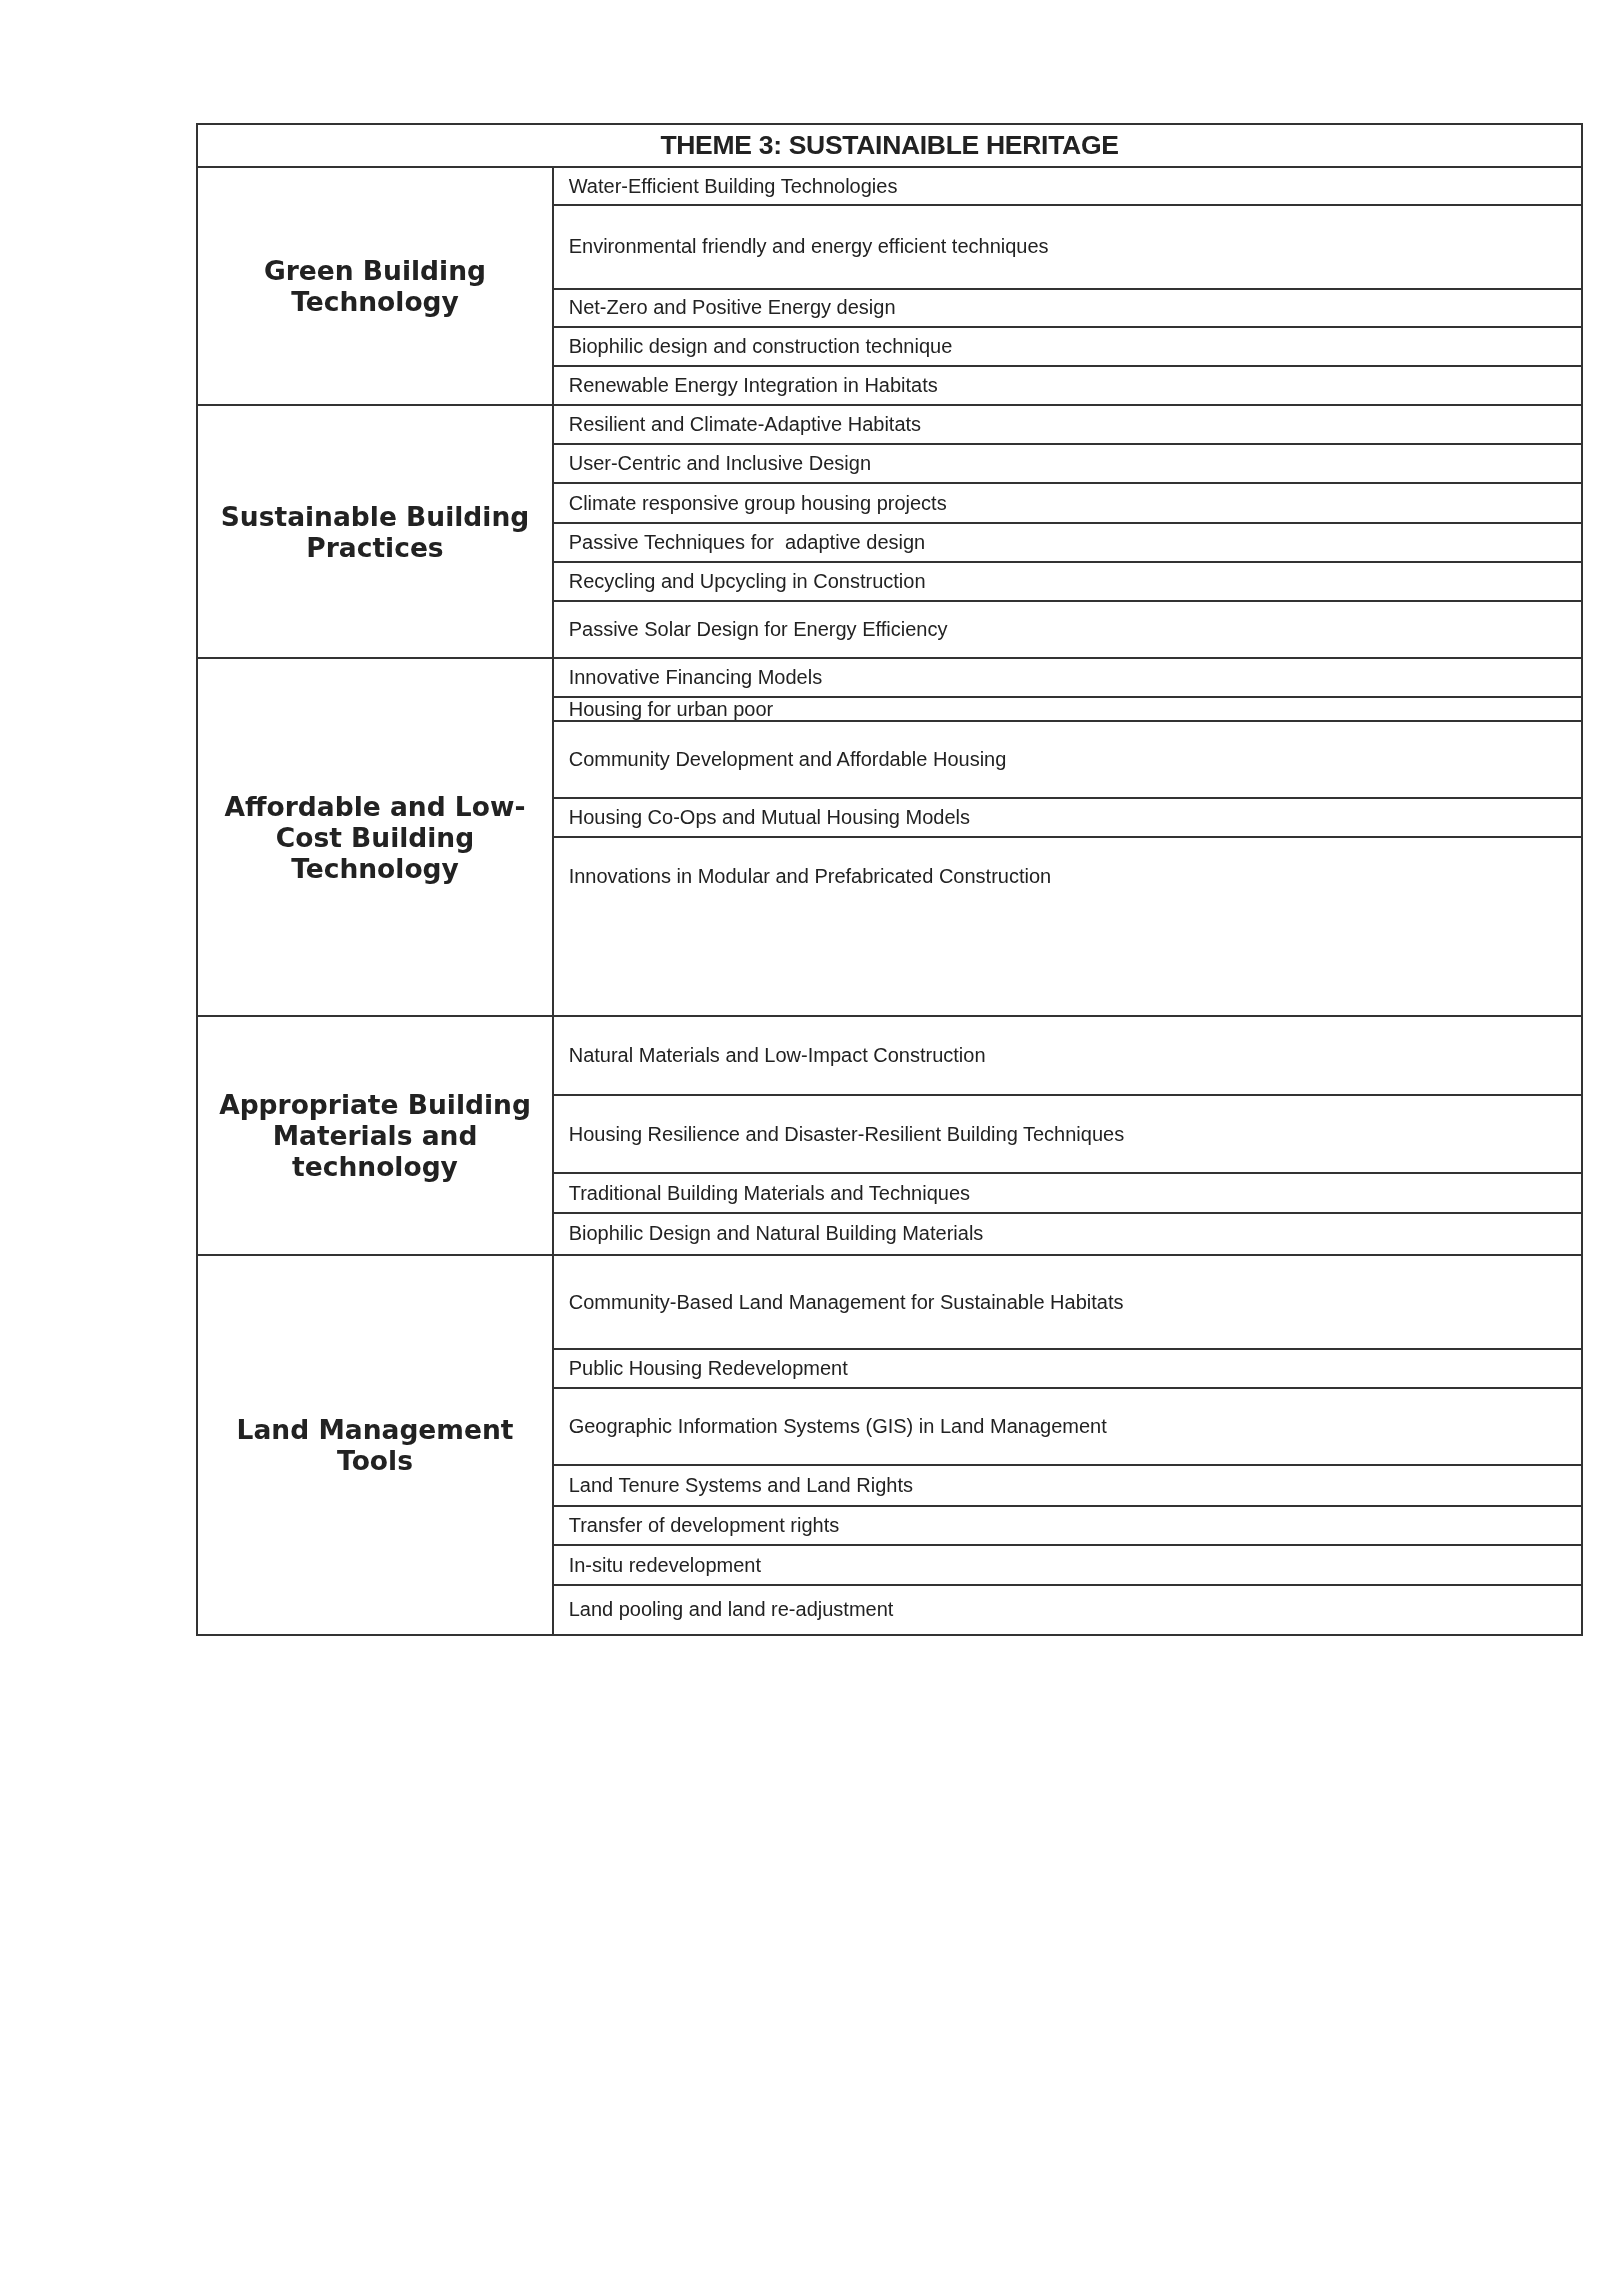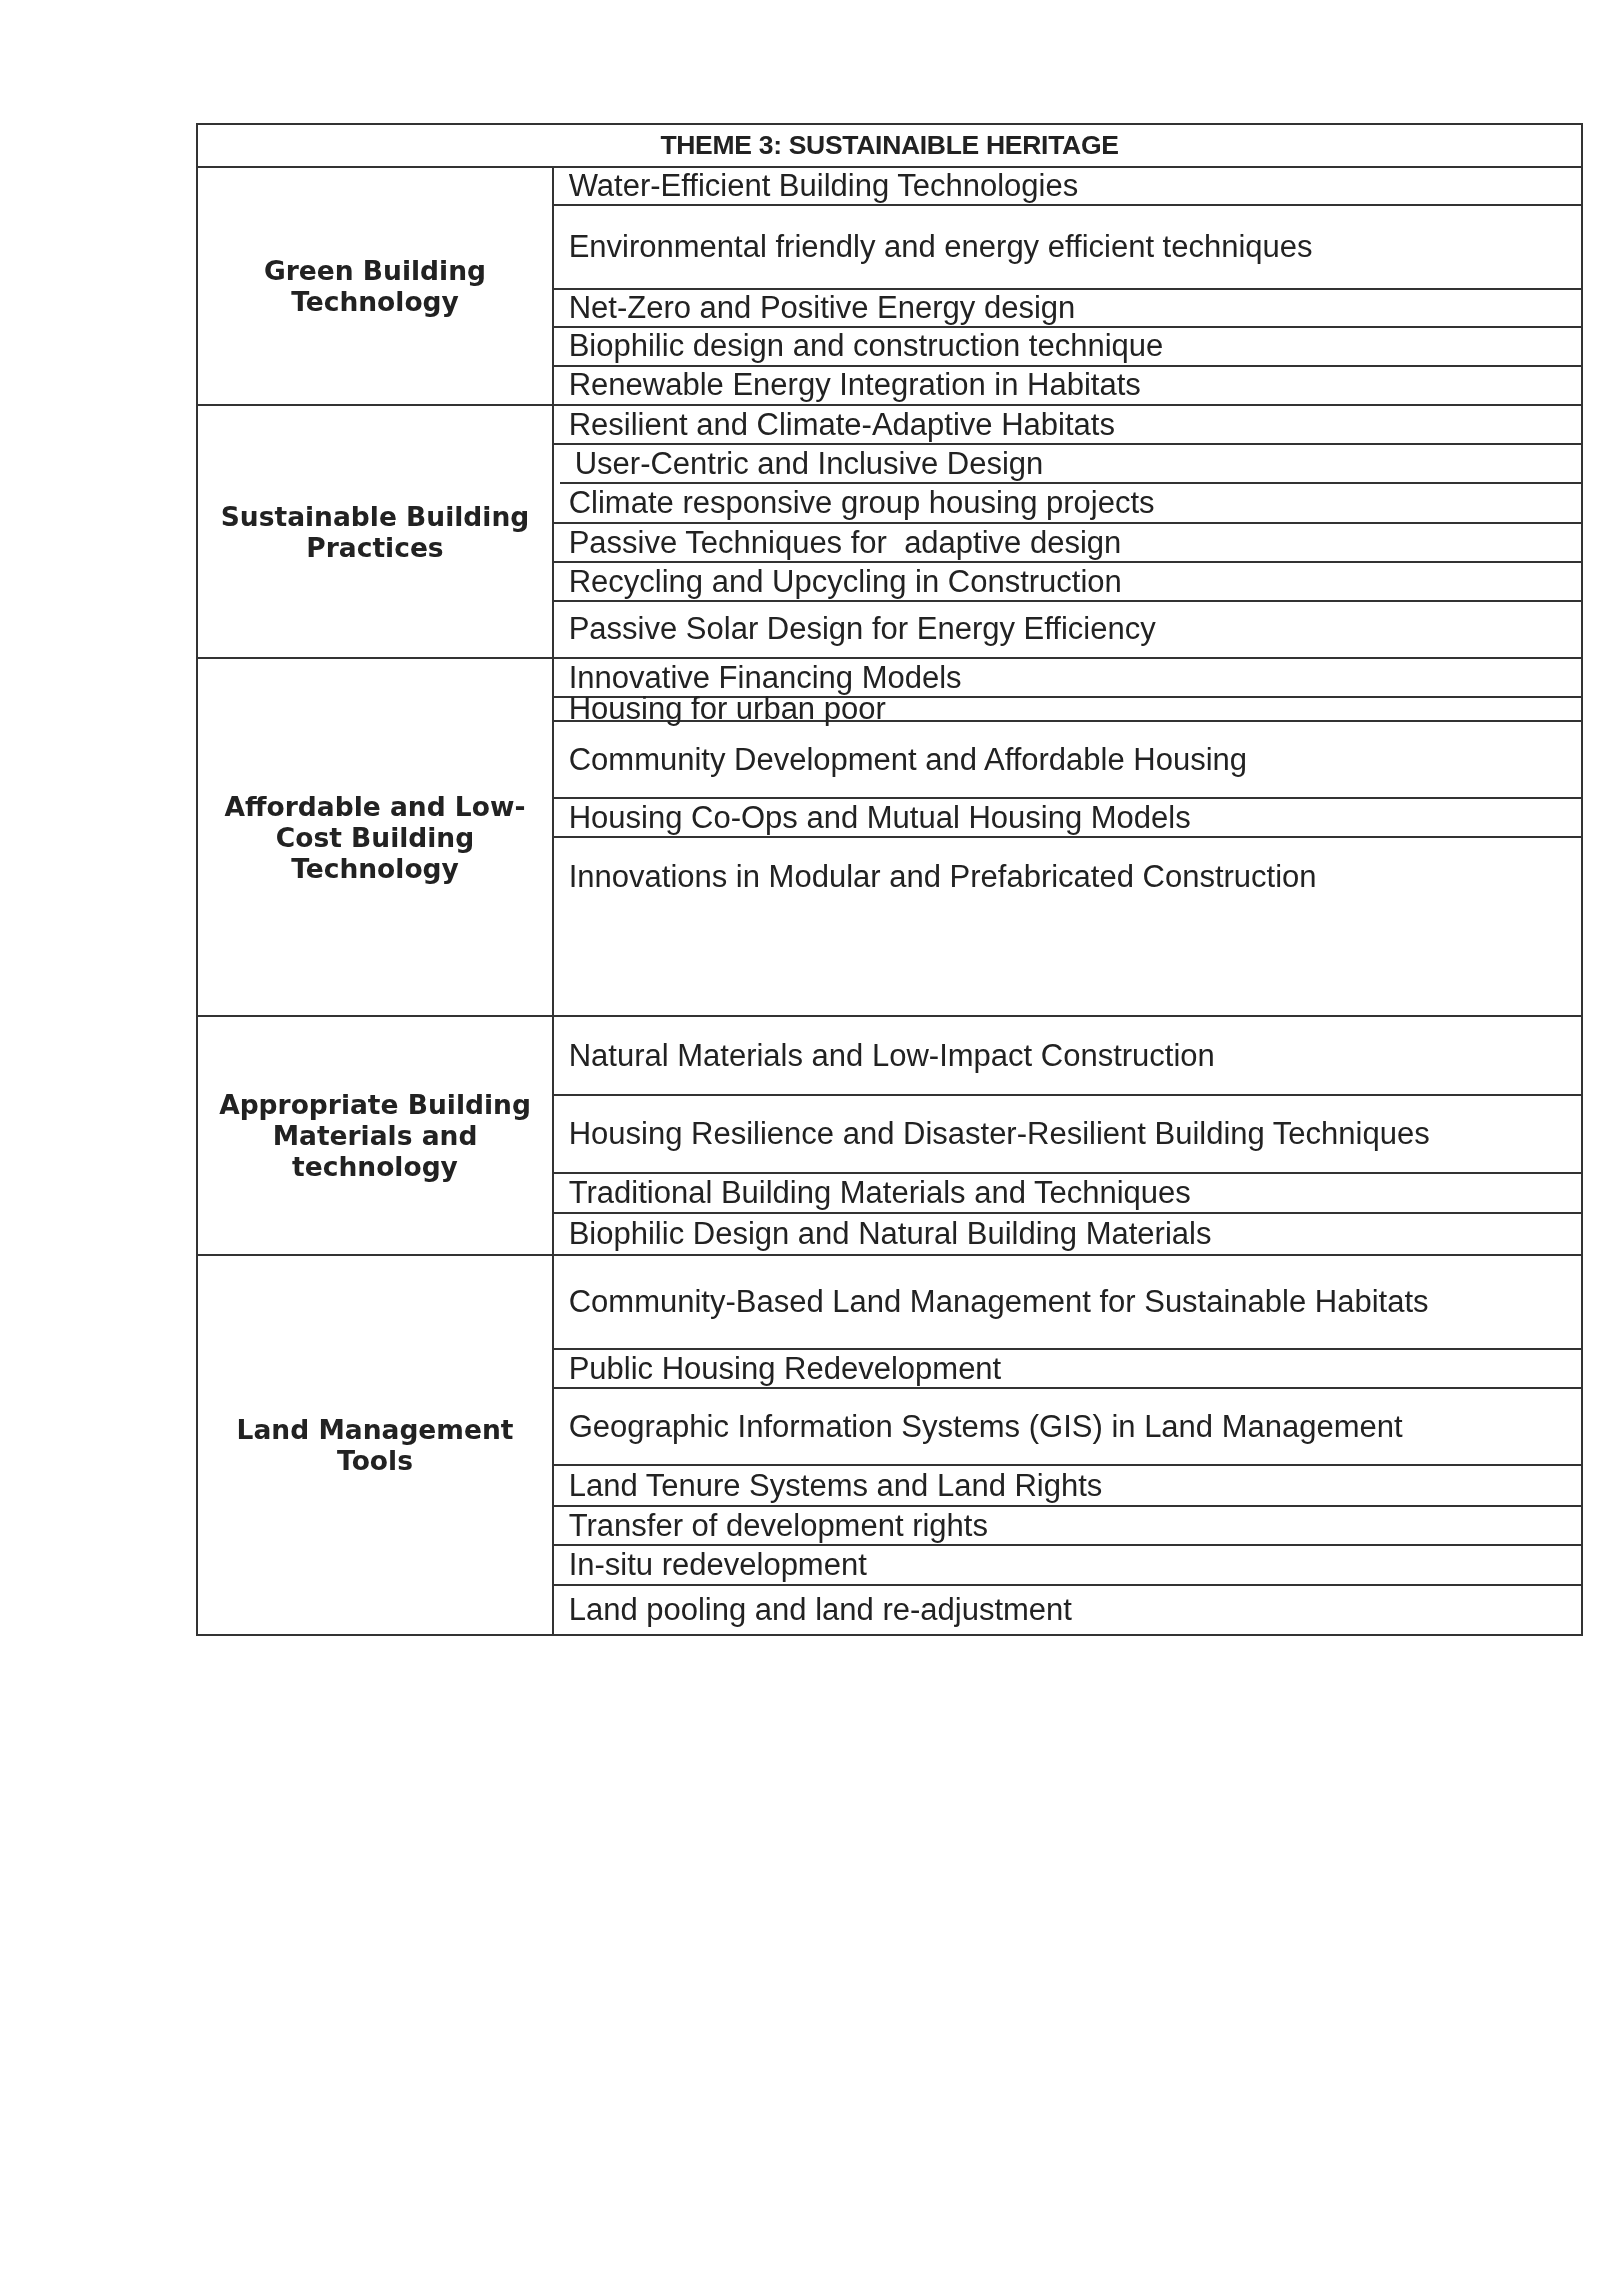--- a/index.html
+++ b/index.html
@@ -6,21 +6,21 @@
   body { width:1621px; height:2293px; position:relative; overflow:hidden; }
   .table { position:absolute; left:196px; top:123px; width:1387px; border:2px solid #333; box-sizing:border-box; background:#fff; }
   .title-row { height:41px; border-bottom:2px solid #333; display:flex; align-items:center; justify-content:center;
     font-family:"Liberation Sans", sans-serif; font-weight:bold; font-size:26.5px; color:#222; letter-spacing:-0.3px; }
   .group { display:flex; border-bottom:2px solid #333; }
   .group:last-child { border-bottom:none; }
   .cat { width:356px; flex:none; border-right:2px solid #333; display:flex; align-items:center; justify-content:center; text-align:center;
     font-family:"DejaVu Sans", sans-serif; font-weight:bold; font-size:26.5px; line-height:31px; color:#222; padding:0 5.9px; box-sizing:border-box; }
   .items { flex:1; display:flex; flex-direction:column; }
   .item { border-bottom:2px solid #333; display:flex; align-items:center; padding-left:14.7px; box-sizing:border-box;
-    font-family:"Liberation Sans", sans-serif; font-size:31px; color:#222; white-space:pre; }
+    font-family:"Liberation Sans", sans-serif; font-size:20px; color:#222; white-space:pre; }
   .item:last-child { border-bottom:none; }
 </style>
 </head>
 <body>
 
 <div class="table">
   <div class="title-row">THEME 3: SUSTAINAIBLE HERITAGE</div>
 
   <div class="group" style="height: 236px;">
     <div class="cat">Green Building Technology</div>
@@ -30,21 +30,21 @@
       <div class="item" style="height: 39px;">Net-Zero and Positive Energy design</div>
       <div class="item" style="height: 40px;">Biophilic design and construction technique</div>
       <div class="item" style="height: 38px;">Renewable Energy Integration in Habitats</div>
     </div>
   </div>
 
   <div class="group" style="height: 251px;">
     <div class="cat">Sustainable Building Practices</div>
     <div class="items">
       <div class="item" style="height: 39px;">Resilient and Climate-Adaptive Habitats</div>
-      <div class="item" style="height: 39px; margin-left: 6px;">User-Centric and Inclusive Design</div>
+      <div class="item" style="height: 39px;">User-Centric and Inclusive Design</div>
       <div class="item" style="height: 40px;">Climate responsive group housing projects</div>
       <div class="item" style="height: 39px;">Passive Techniques for  adaptive design</div>
       <div class="item" style="height: 39px;">Recycling and Upcycling in Construction</div>
       <div class="item" style="height: 54px;">Passive Solar Design for Energy Efficiency</div>
     </div>
   </div>
 
   <div class="group" style="height: 356px;">
     <div class="cat">Affordable and Low-Cost Building Technology</div>
     <div class="items">

